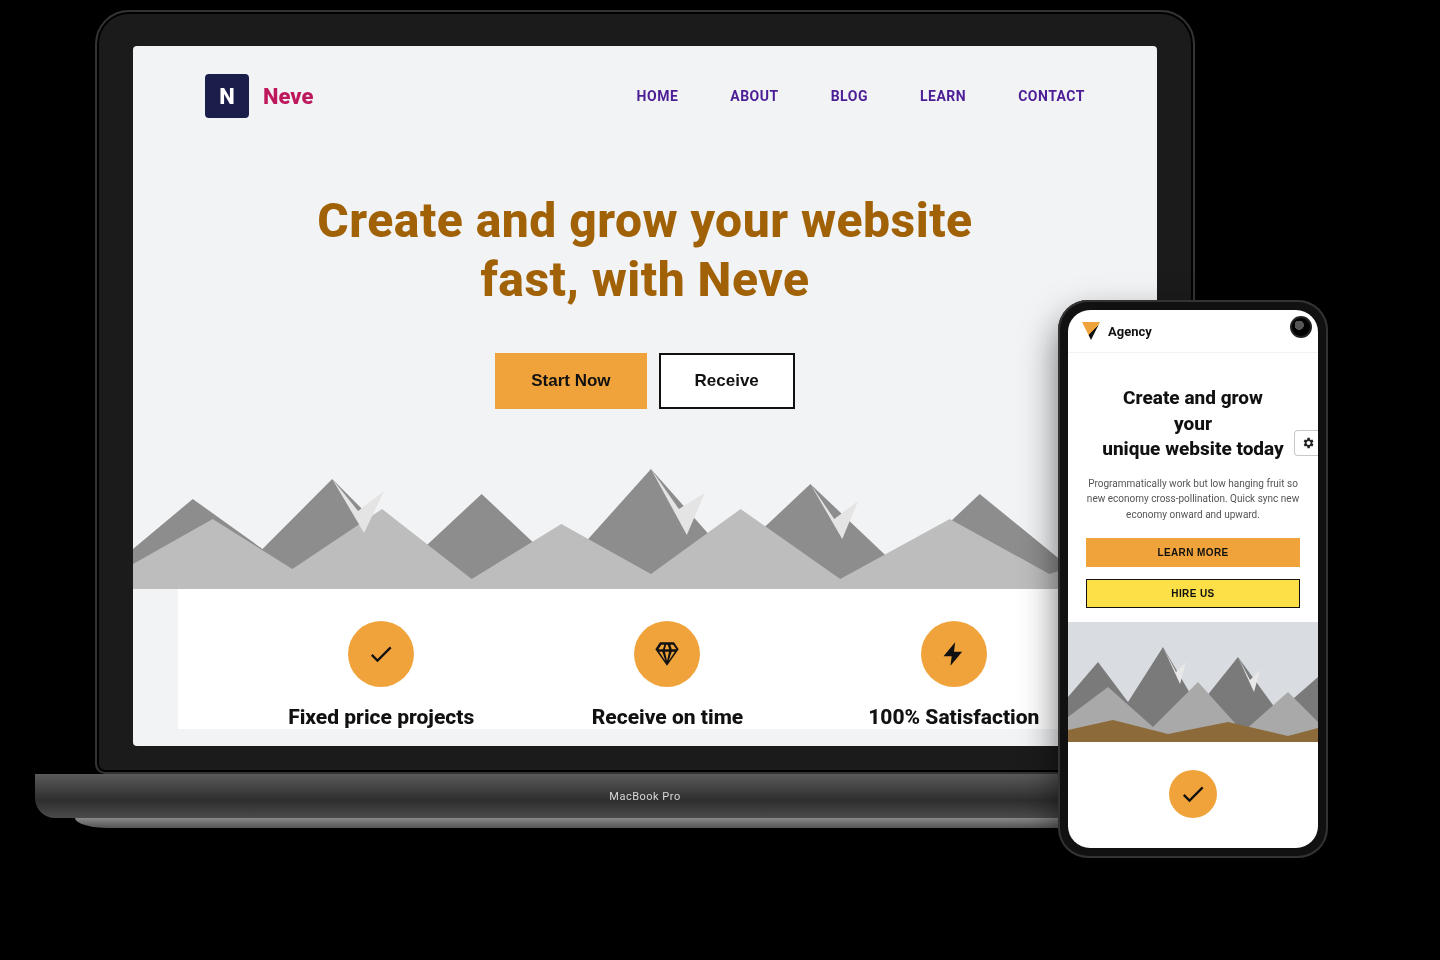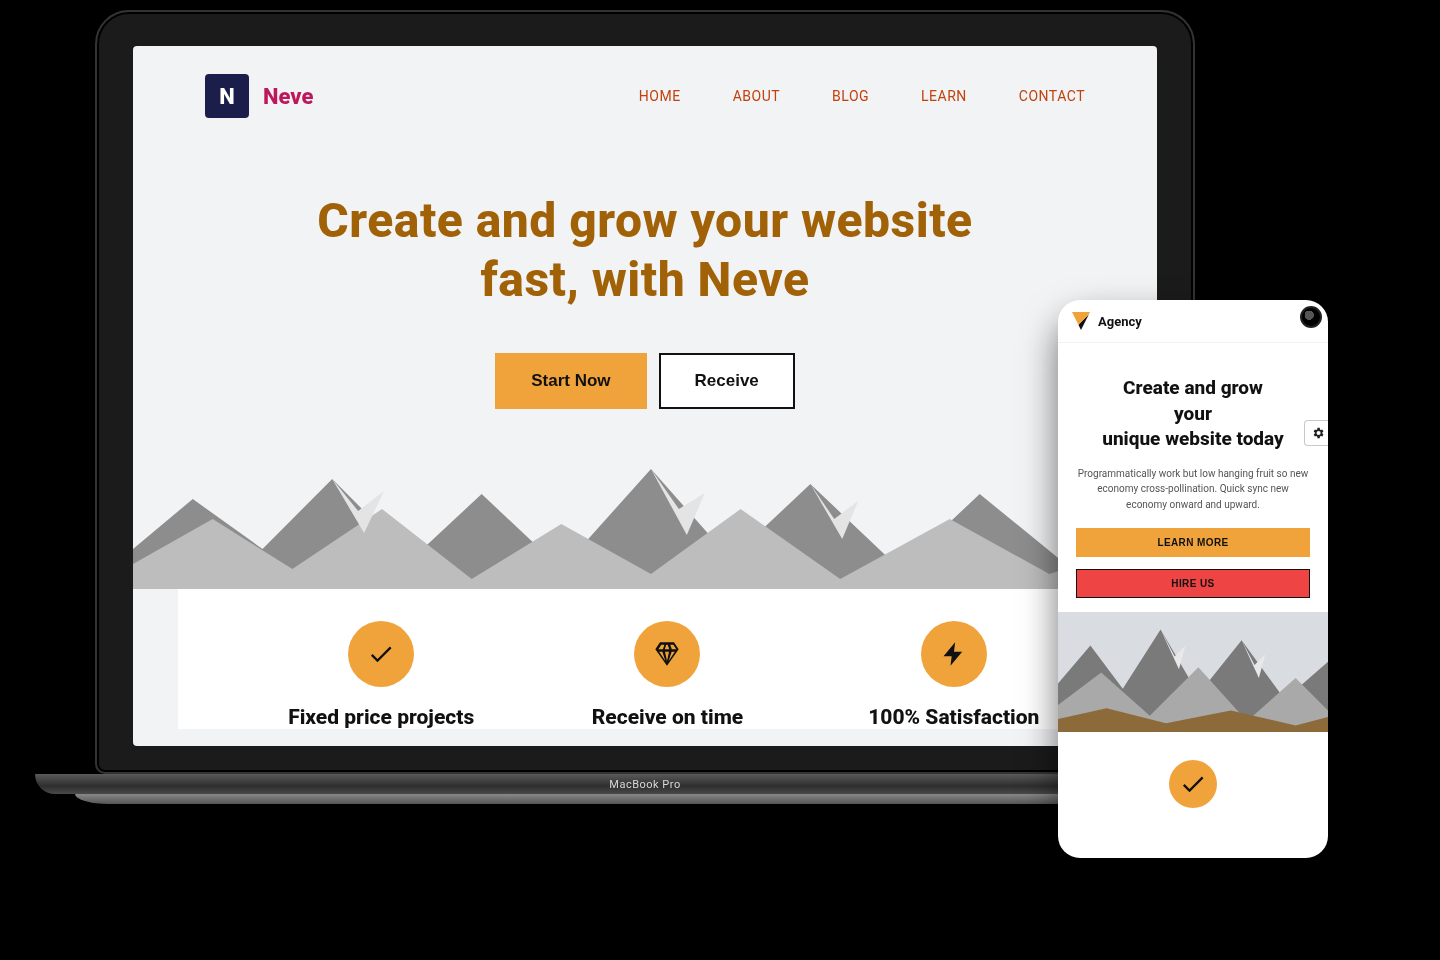--- a/index.html
+++ b/index.html
@@ -29,21 +29,21 @@
   .laptop-screen {
     width: 100%;
     height: 700px;
     background: #f2f3f5;
     overflow: hidden;
     position: relative;
     border-radius: 4px;
   }
   .laptop-hinge {
     position: relative;
-    height: 20px;
+    height: 44px;
     margin: 0 -60px;
     background: linear-gradient(#5a5a5a, #2e2e2e 60%, #4a4a4a);
     border-radius: 0 0 20px 20px;
   }
   .laptop-hinge span {
     position: absolute;
     left: 50%;
     top: 50%;
     transform: translate(-50%, -50%);
     font-size: 11px;
@@ -86,23 +86,23 @@
     font-size: 22px;
     font-weight: 800;
     color: #be185d;
   }
   .nav {
     display: flex;
     gap: 52px;
   }
   .nav a {
     font-size: 14px;
-    font-weight: 400;
+    font-weight: 700;
     letter-spacing: .5px;
-    color: #c2410c;
+    color: #4c1d95;
     text-decoration: none;
     cursor: pointer;
   }
 
   .hero {
     text-align: center;
     padding: 54px 40px 0 40px;
   }
   .hero h1 {
     font-size: 48px;
@@ -175,20 +175,21 @@
 
   
   .phone {
     position: absolute;
     right: 112px;
     top: 300px;
     width: 270px;
     height: 558px;
     background: #111;
     border-radius: 30px;
+    padding: 10px;
     box-shadow: 0 18px 36px rgba(0,0,0,.55), inset 0 0 0 2px #333;
   }
   .phone-screen {
     width: 100%;
     height: 100%;
     background: #fff;
     border-radius: 22px;
     overflow: hidden;
     position: relative;
   }
@@ -260,21 +261,21 @@
     gap: 12px;
     justify-content: center;
     flex-direction: column;
   }
   .pbtn {
     padding: 8px 12px;
     font-size: 10px;
     font-weight: 700;
     letter-spacing: .4px;
     border: 1px solid #111;
-    background: #ef4444;
+    background: #fde047;
     color: #111;
   }
   .pbtn-primary { background: #f0a33b; border-color: #f0a33b; }
 
   .phone-mountains { height: 120px; }
   .phone-mountains svg { width: 100%; height: 100%; display:block; }
 
   .phone-feature {
     text-align: center;
     padding: 20px 0 0 0;

